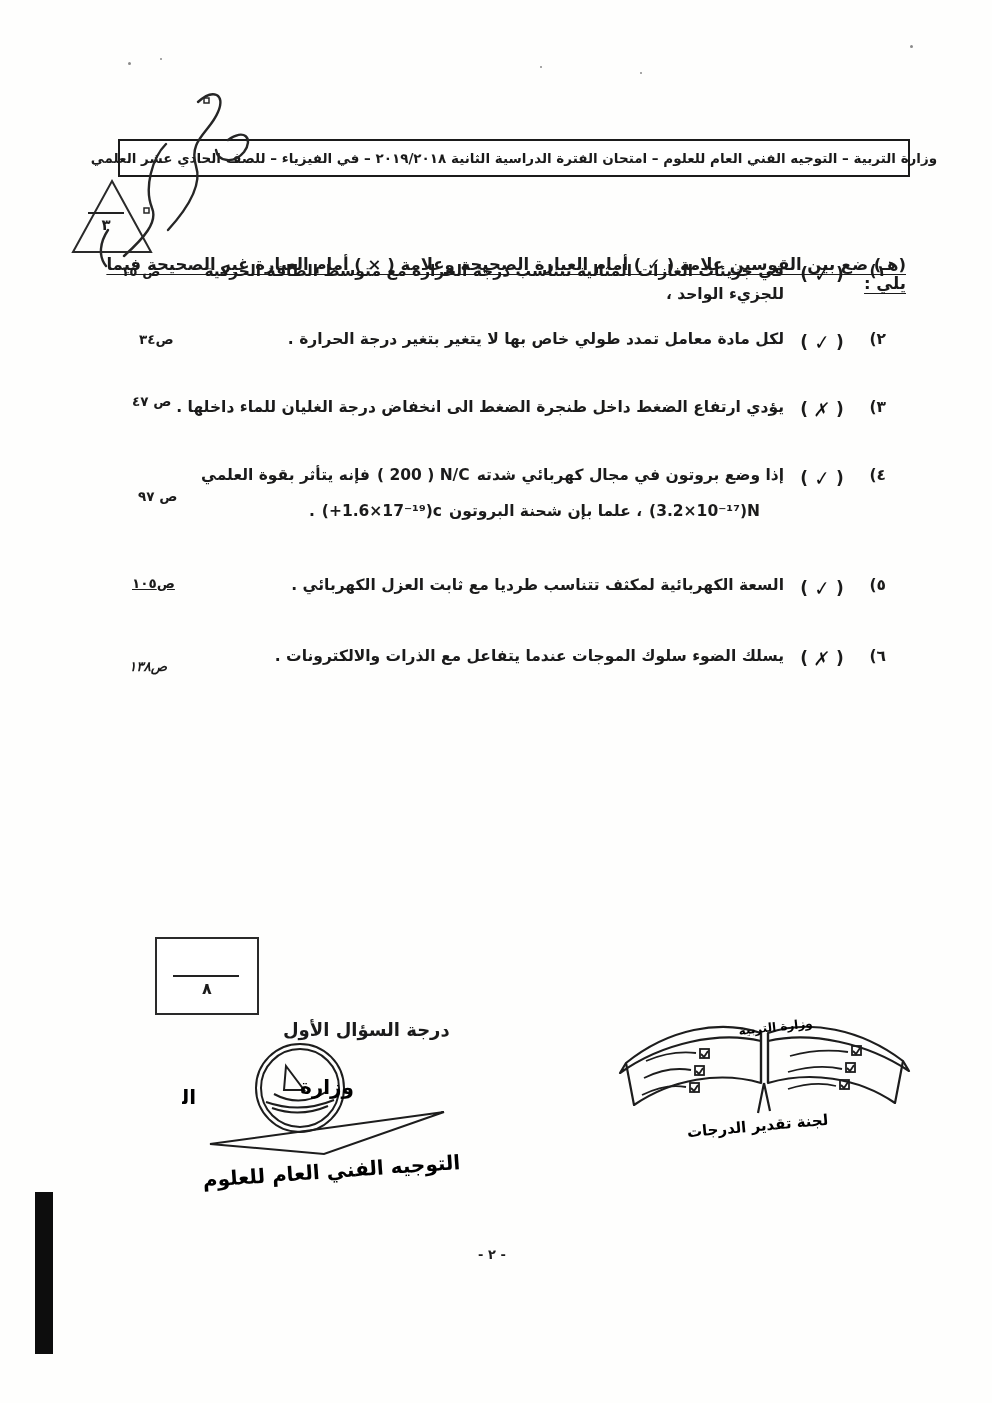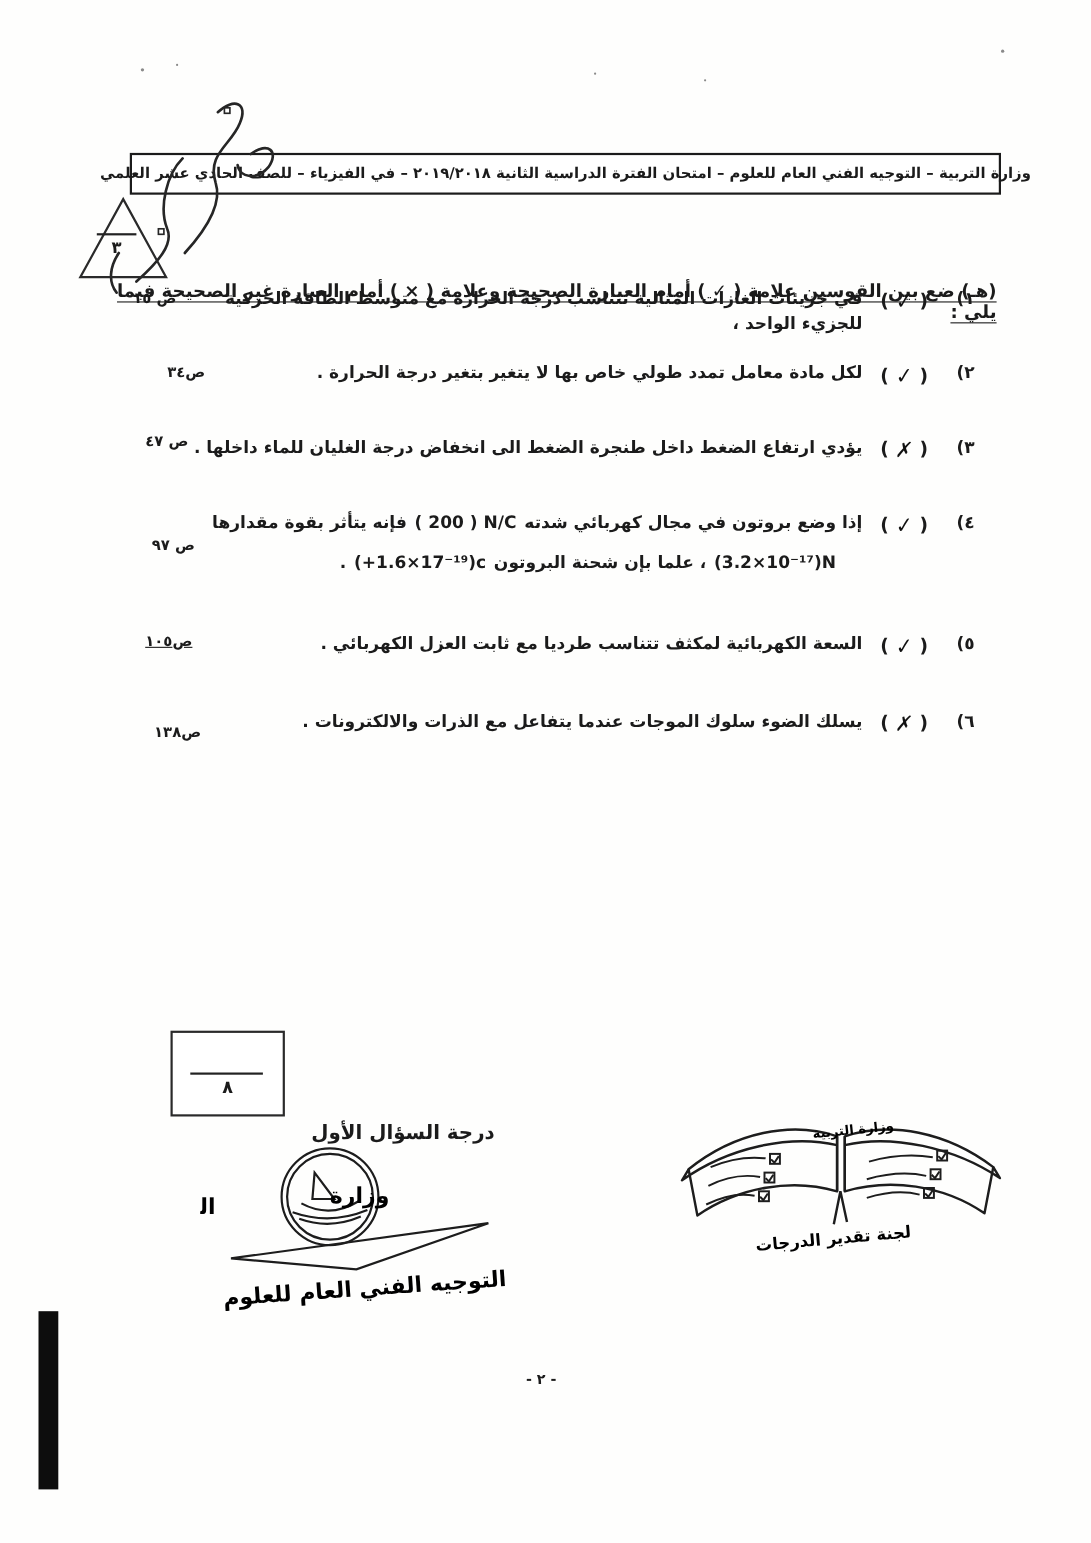--- a/index.html
+++ b/index.html
@@ -115,21 +115,21 @@
 
   <div class="q-row" style="top:328px;">
     <span class="q-num">٢)</span>
     <span class="paren-group">
       <span class="paren">(</span>
       <span class="mark">✓</span>
       <span class="paren">)</span>
     </span>
     <span class="q-text">لكل مادة معامل تمدد طولي خاص بها لا يتغير بتغير درجة الحرارة .</span>
   </div>
-  <span class="page-ref" style="left:126px;top:331px;">ص٣٤</span>
+  <span class="page-ref" style="left:113px;top:331px;">ص٣٤</span>
 
   <div class="q-row" style="top:396px;">
     <span class="q-num">٣)</span>
     <span class="paren-group">
       <span class="paren">(</span>
       <span class="mark is-x">✗</span>
       <span class="paren">)</span>
     </span>
     <span class="q-text">يؤدي ارتفاع الضغط داخل طنجرة الضغط الى انخفاض درجة الغليان للماء داخلها .</span>
   </div>
@@ -138,21 +138,21 @@
   <div class="q-row" style="top:464px;">
     <span class="q-num">٤)</span>
     <span class="paren-group">
       <span class="paren">(</span>
       <span class="mark">✓</span>
       <span class="paren">)</span>
     </span>
     <span class="q-text" style="display:inline-flex;gap:7px;flex-wrap:wrap;">
       <span>إذا وضع بروتون في مجال كهربائي شدته</span>
       <span class="ltr-run">( 200 ) N/C</span>
-      <span>فإنه يتأثر بقوة مقدارها</span>
+      <span>فإنه يتأثر بقوة العلمي</span>
     </span>
   </div>
 
   <div class="q-line2" style="top:502px;">
     <span class="ltr-run">(3.2×10⁻¹⁷)N</span>
     <span>، علما بإن شحنة البروتون</span>
     <span class="ltr-run">(+1.6×17⁻¹⁹)c</span>
     <span>.</span>
   </div>
   <span class="page-ref" style="left:112px;top:488px;">ص ٩٧</span>
@@ -170,21 +170,21 @@
 
   <div class="q-row" style="top:645px;">
     <span class="q-num">٦)</span>
     <span class="paren-group">
       <span class="paren">(</span>
       <span class="mark is-x">✗</span>
       <span class="paren">)</span>
     </span>
     <span class="q-text">يسلك الضوء سلوك الموجات عندما يتفاعل مع الذرات والالكترونات .</span>
   </div>
-  <span class="page-ref" style="left:114px;top:658px;">ص١٣٨</span>
+  <span class="page-ref" style="left:103px;top:658px;font-style:italic;">ص١٣٨</span>
 
   <div class="score-box">
     <div class="score-line"></div>
     <div class="score-value">٨</div>
   </div>
   <div class="score-label">درجة السؤال الأول</div>
 
   <svg class="stamp" style="left:608px;top:1001px;" width="318" height="142" viewBox="0 0 318 142">
     <g fill="none" stroke="#1d1d1d" stroke-width="2.2" stroke-linejoin="round">
       <path d="M153,32 C112,18 60,28 18,62 L26,104 C64,78 112,70 153,82 Z"></path>

